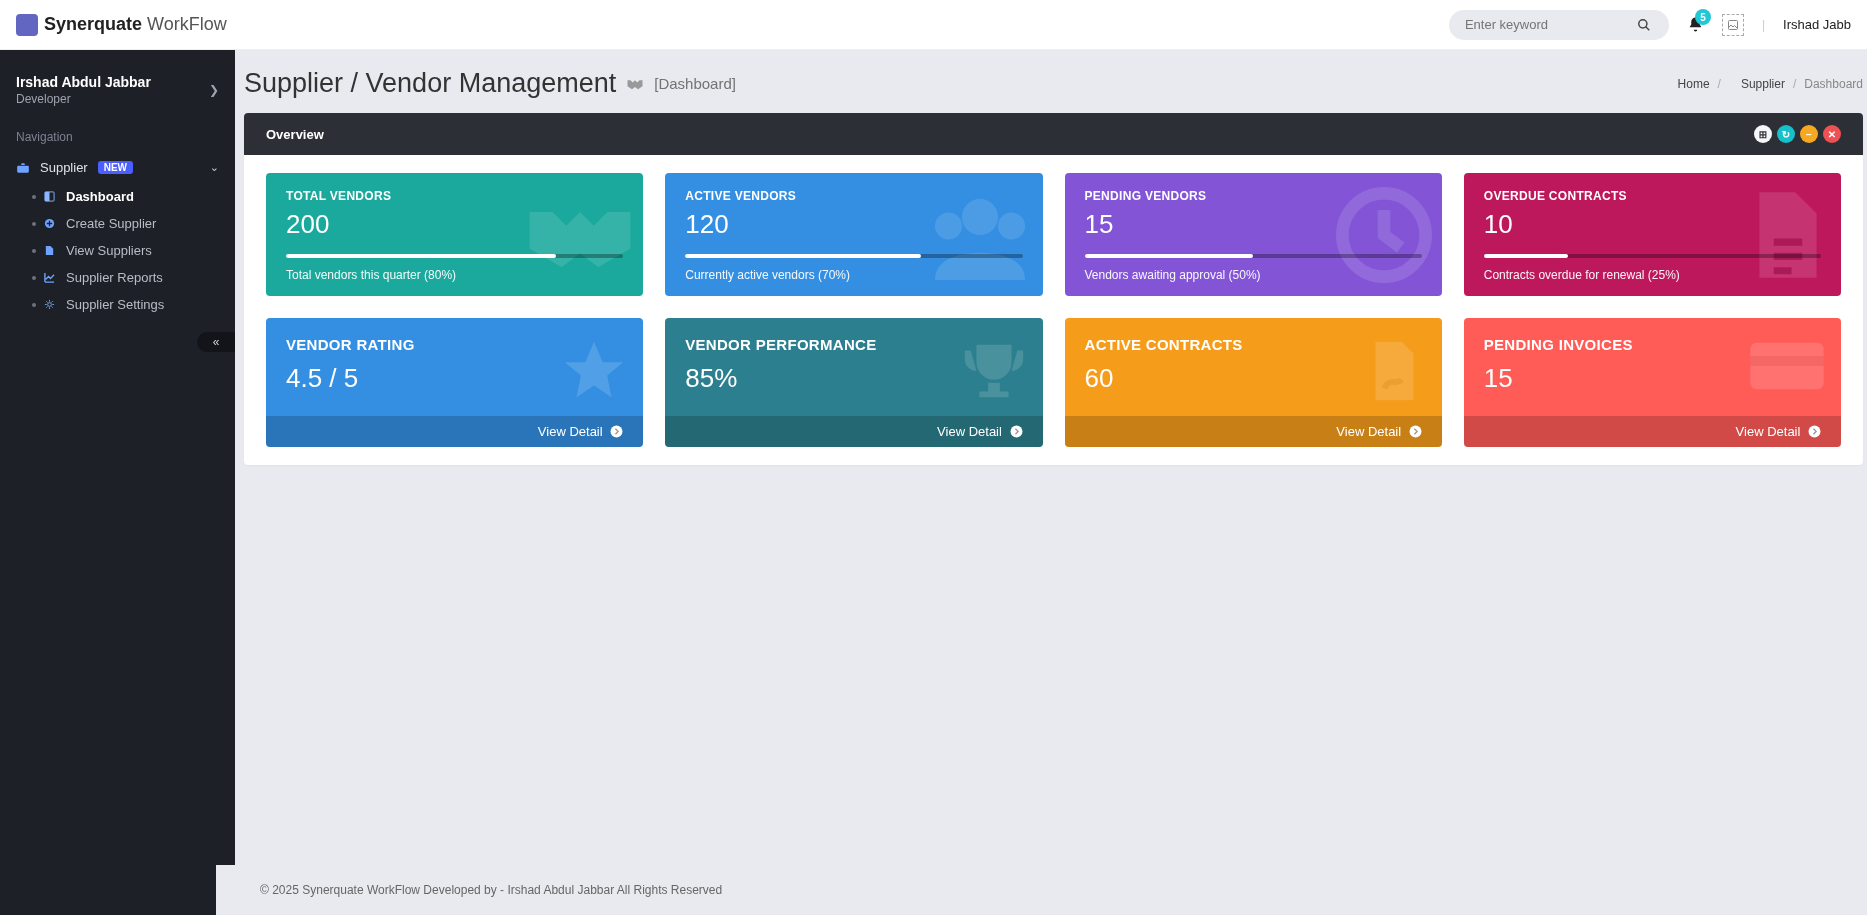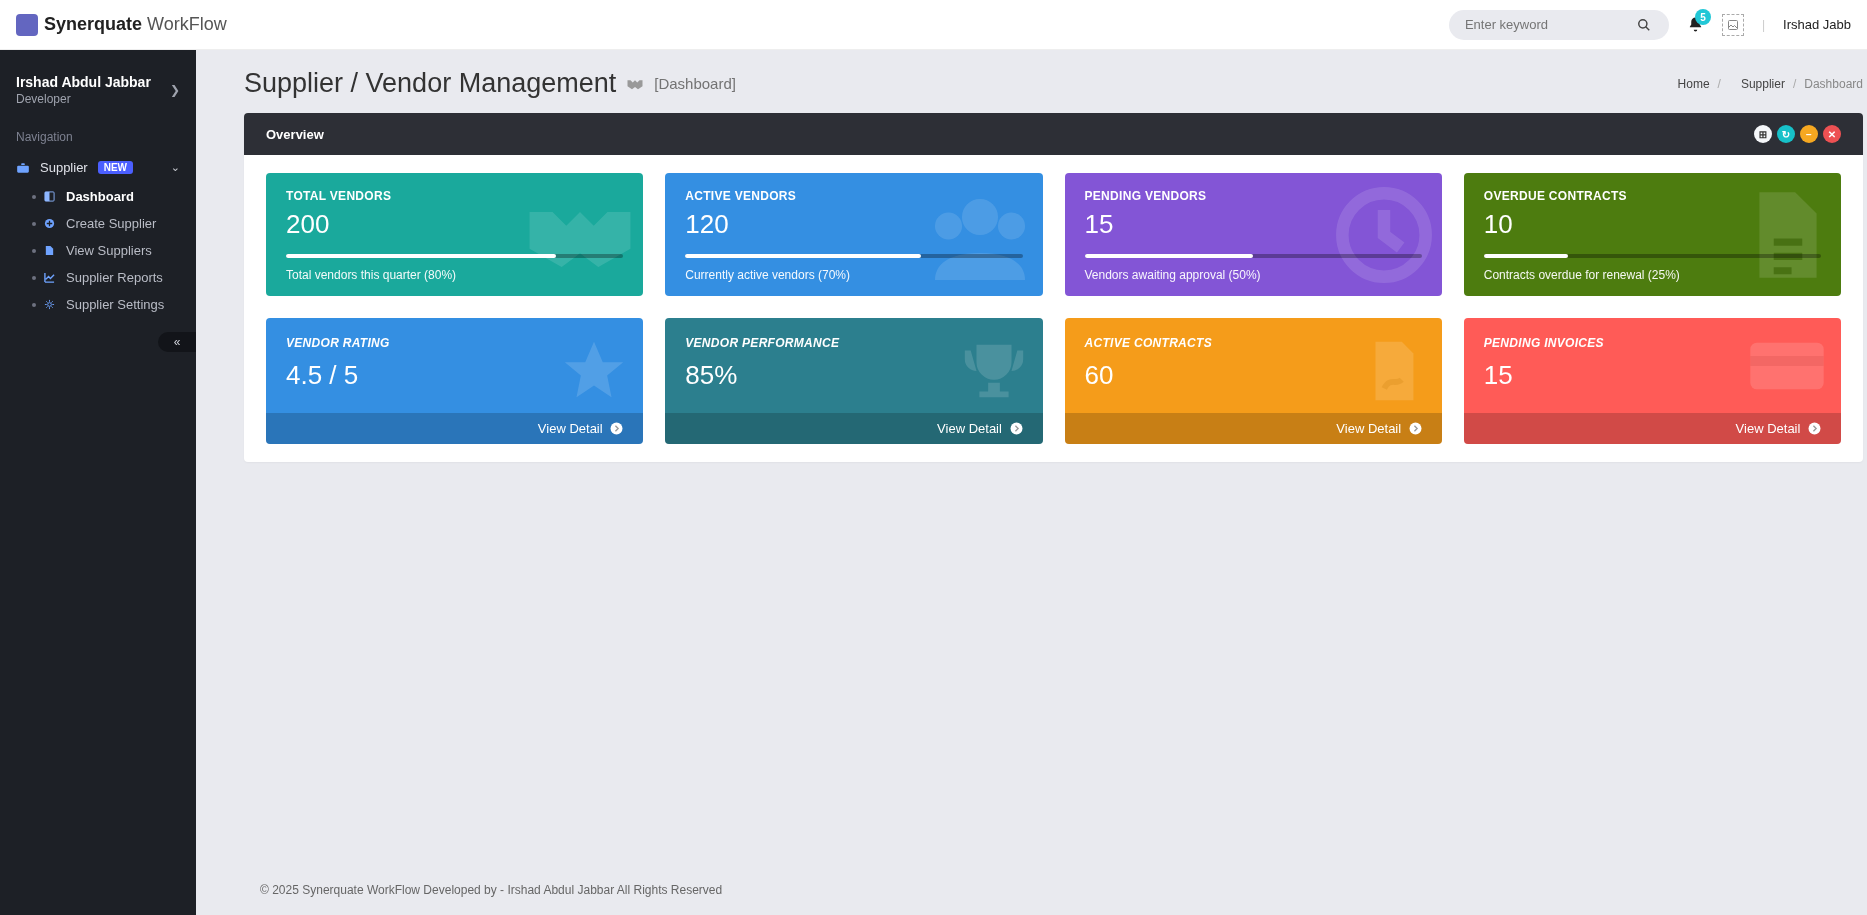--- a/index.html
+++ b/index.html
@@ -17,21 +17,21 @@
 .search-inp { width:220px; height:30px; border:none; background:#e9eaef; border-radius:16px; padding:0 40px 0 16px; font-size:13px; color:#555; outline:none; }
 .search-btn { position:absolute; right:4px; top:2px; width:28px; height:26px; border:none; background:transparent; cursor:pointer; color:#444; }
 .bell-wrap { position:relative; cursor:pointer; }
 .bell-icon { font-size:18px; color:#222; }
 .bell-badge { position:absolute; top:-7px; right:-7px; background:#22c7d6; color:#fff; font-size:10px; width:16px; height:16px; border-radius:50%; display:flex; align-items:center; justify-content:center; font-weight:600; }
 .avatar-sm { width:22px; height:22px; border:1px dashed #aaa; display:flex; align-items:center; justify-content:center; font-size:10px; color:#888; }
 .user-name-top { font-size:13px; color:#222; }
 .pipe { color:#ccc; font-size:12px; }
 
 
-.sidebar { position:fixed; top:50px; left:0; width:196px; bottom:0; background:#1d2026; color:#c8cad0; }
+.sidebar { position:fixed; top:50px; left:0; width:235px; bottom:0; background:#1d2026; color:#c8cad0; }
 .user-panel { padding:24px 16px 16px; display:flex; align-items:center; justify-content:space-between; cursor:pointer; }
 .user-panel .nm { font-size:14px; color:#fff; font-weight:600; }
 .user-panel .rl { font-size:12px; color:#9fa3ae; margin-top:2px; }
 .user-panel .chev { color:#9fa3ae; font-size:12px; }
 .nav-hdr { padding:8px 16px; font-size:12px; color:#7d8190; }
 .nav-item { display:flex; align-items:center; gap:10px; padding:8px 16px; font-size:13px; color:#dfe1e8; cursor:pointer; }
 .nav-item .mi { font-size:13px; color:#6fa3ff; }
 .nav-badge { background:#4b5fff; color:#fff; font-size:10px; padding:1px 6px; border-radius:3px; font-weight:600; }
 .nav-item .ar { margin-left:auto; color:#c8cad0; font-size:11px; }
 .sub-item { display:flex; align-items:center; gap:8px; padding:6px 16px 6px 32px; font-size:13px; color:#b9bcc6; cursor:pointer; }
@@ -60,25 +60,25 @@
 .card-body { padding:18px 22px; }
 .stat-grid { display:grid; grid-template-columns:repeat(4,1fr); gap:22px; }
 
 .stat-box { position:relative; color:#fff; border-radius:4px; overflow:hidden; min-height:100px; padding:16px 20px 14px; }
 .stat-box .lbl { font-size:12px; font-weight:600; letter-spacing:.3px; }
 .stat-box .val { font-size:26px; font-weight:500; margin-top:6px; }
 .stat-box .bar { height:4px; background:rgba(0,0,0,.3); border-radius:2px; margin-top:14px; position:relative; }
 .stat-box .bar .fill { position:absolute; left:0; top:0; bottom:0; background:#fff; border-radius:2px; }
 .stat-box .sub { font-size:12px; margin-top:10px; opacity:.95; }
 .stat-box .bg-ic { position:absolute; right:8px; top:50%; transform:translateY(-50%); font-size:90px; opacity:.12; pointer-events:none; }
-.stat-box.c-teal{background:#1aa99c;} .stat-box.c-blue{background:#348fe2;} .stat-box.c-purple{background:#8355d6;} .stat-box.c-dark{background:#4d7c0f;}
+.stat-box.c-teal{background:#1aa99c;} .stat-box.c-blue{background:#348fe2;} .stat-box.c-purple{background:#8355d6;} .stat-box.c-dark{background:#be185d;}
 
 .stat-box2 { position:relative; color:#fff; border-radius:4px; overflow:hidden; }
 .stat-box2 .top { padding:18px 20px 22px; }
-.stat-box2 .lbl { font-size:12px; font-weight:600; letter-spacing:.3px;font-style:italic; }
+.stat-box2 .lbl { font-size:15px; font-weight:600; letter-spacing:.3px; }
 .stat-box2 .val { font-size:26px; font-weight:500; margin-top:10px; }
 .stat-box2 .btm { background:rgba(0,0,0,.18); padding:8px 20px; text-align:right; font-size:13px; cursor:pointer; }
 .stat-box2 .btm .arr { margin-left:4px; }
 .stat-box2 .bg-ic { position:absolute; right:14px; top:18px; font-size:60px; opacity:.14; pointer-events:none; }
 .stat-box2.c-blue{background:#348fe2;} .stat-box2.c-teal{background:#2c7f8e;} .stat-box2.c-orange{background:#f59c1a;} .stat-box2.c-red{background:#ff5b57;}
 
 .footer { position:fixed; bottom:0; left:216px; right:0; padding:18px 44px; font-size:12px; color:#666; background:#e9eaef; }
 
 svg{display:block;}
 </style>

